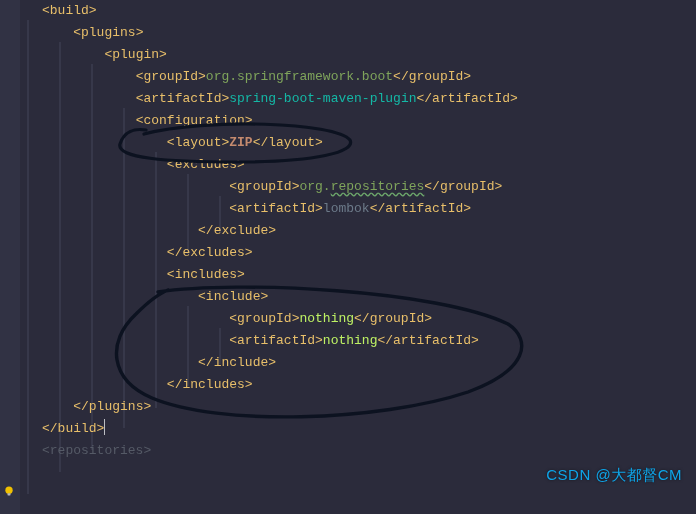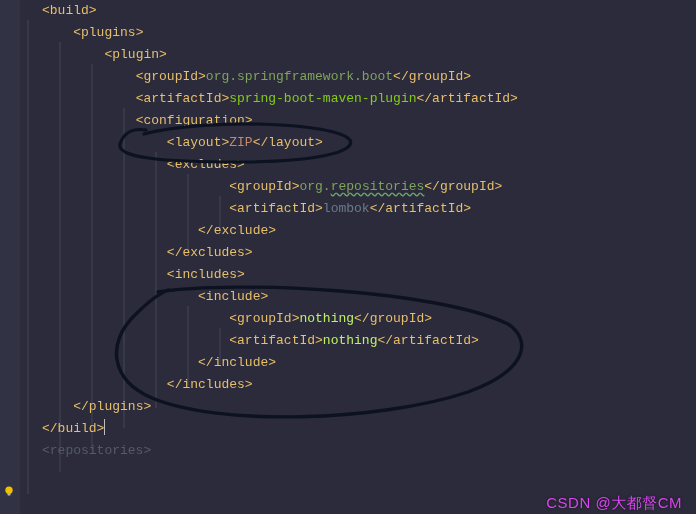--- a/index.html
+++ b/index.html
@@ -49,41 +49,41 @@
     content: "";
     position: absolute;
     left: -4px;
     top: 0;
     bottom: 0;
     width: 0;
   }
 
   .tag    { color: #e8bf6a; }     
   .txt    { color: #7fa45b; text-align: right; }     
-  .link   { color: #84cc16; }     
-  .val    { color: #c48a6e; }     
+  .link   { color: #14b8a6; }     
+  .val    { color: #c48a6e; font-weight: bold; }     
   .muted  { color: #6c7a89; }     
   .soft   { color: #bef264; }     
   .under  { color: #7fa45b; text-decoration: underline wavy #6da86b; text-underline-offset: 2px; }
   .comment{ color: #555a66; }
 
   .caret {
     display: inline-block;
     width: 1px;
     height: 16px;
     background: #bcbec4;
     vertical-align: -3px;
     margin-left: 0;
   }
 
   .watermark {
     position: absolute;
     right: 14px;
-    bottom: 0;
-    color: #d946ef;
+    bottom: 28px;
+    color: #0ea5e9;
     font-family: -apple-system, "Segoe UI", Arial, sans-serif;
     font-size: 15px;
     text-shadow: 0 0 3px rgba(0,0,0,.6);
     letter-spacing: .5px;
     text-align: center;
   }
 
   
   .anno {
     position: absolute;

